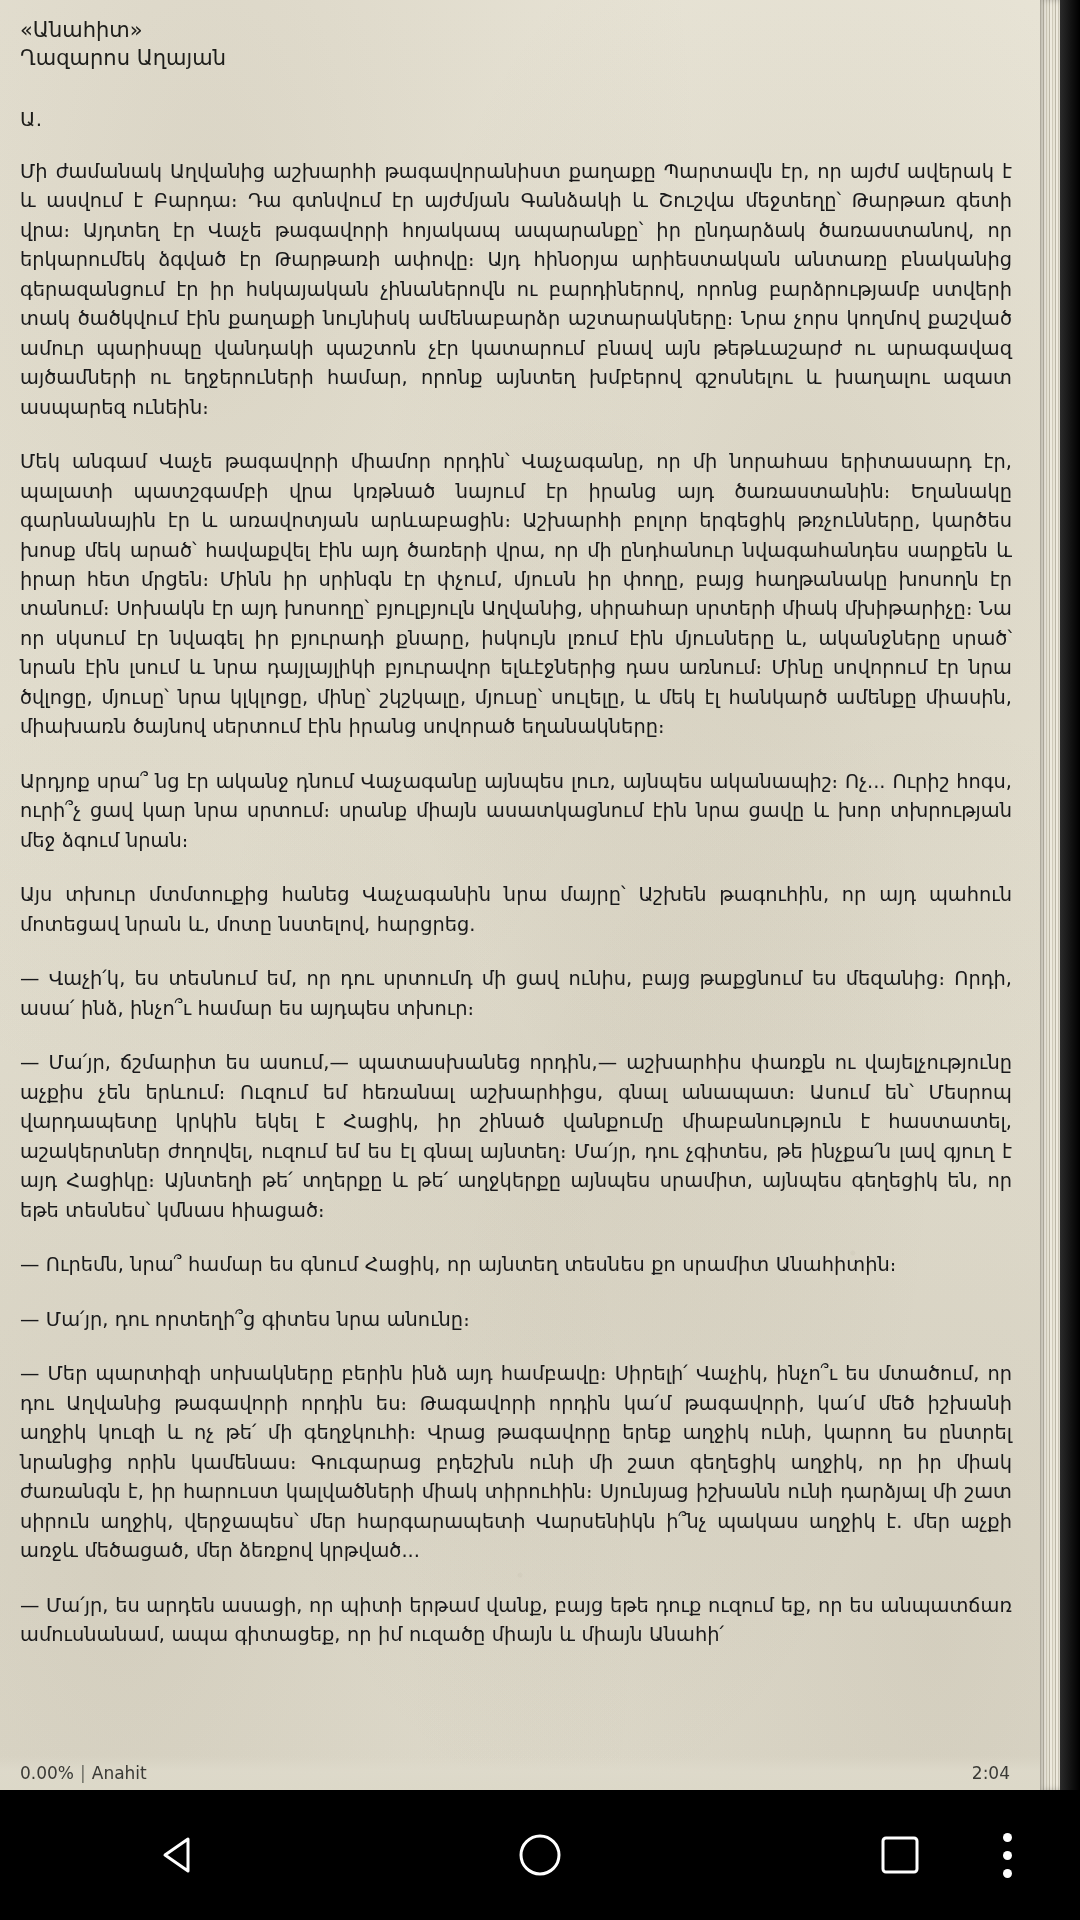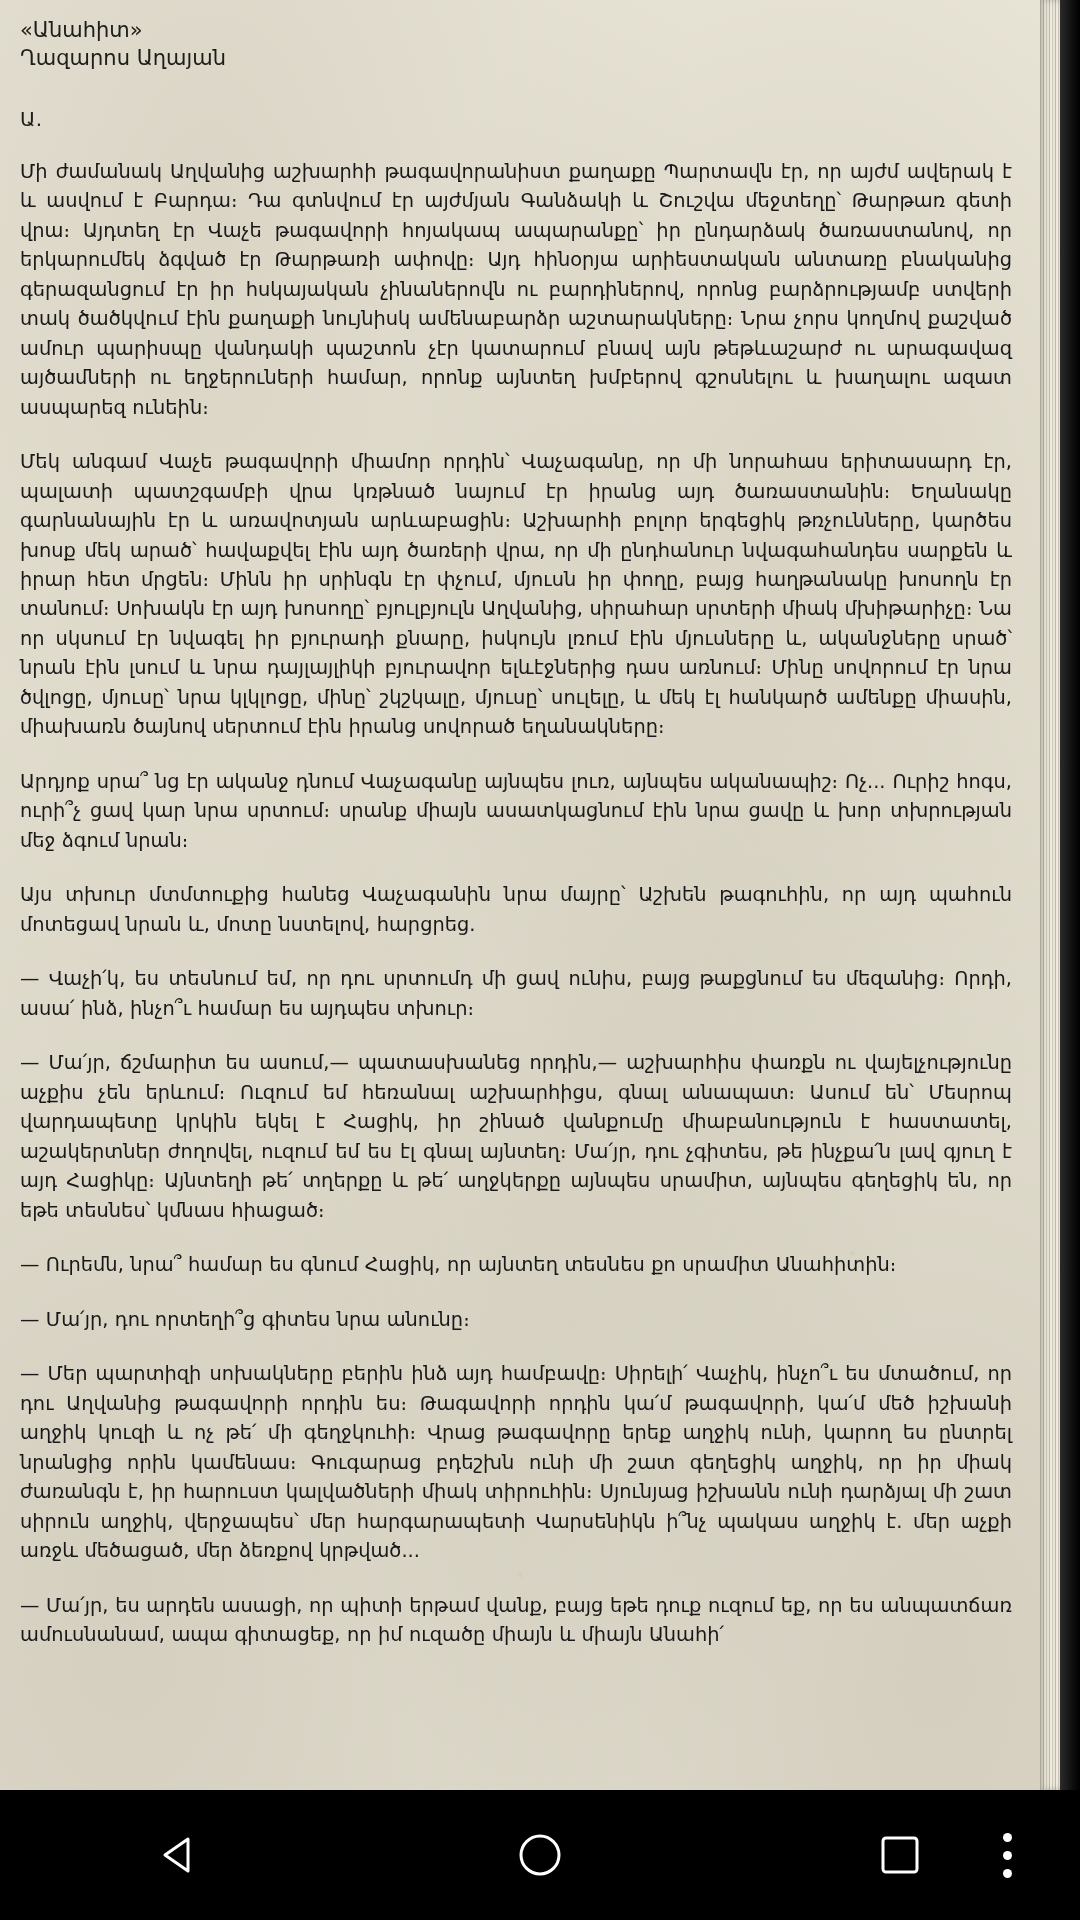--- a/index.html
+++ b/index.html
@@ -180,20 +180,28 @@
     <p class="para">Մեկ անգամ Վաչե թագավորի միամոր որդին՝ Վաչագանը, որ մի նորահաս երիտասարդ էր, պալատի պատշգամբի վրա կռթնած նայում էր իրանց այդ ծառաստանին։ Եղանակը գարնանային էր և առավոտյան արևաբացին։ Աշխարհի բոլոր երգեցիկ թռչունները, կարծես խոսք մեկ արած՝ հավաքվել էին այդ ծառերի վրա, որ մի ընդհանուր նվագահանդես սարքեն և իրար հետ մրցեն։ Մինն իր սրինգն էր փչում, մյուսն իր փողը, բայց հաղթանակը խոսողն էր տանում։ Սոխակն էր այդ խոսողը՝ բյուլբյուլն Աղվանից, սիրահար սրտերի միակ մխիթարիչը։ Նա որ սկսում էր նվագել իր բյուրադի քնարը, իսկույն լռում էին մյուսները և, ականջները սրած՝ նրան էին լսում և նրա դայլայլիկի բյուրավոր ելևէջներից դաս առնում։ Մինը սովորում էր նրա ծվլոցը, մյուսը՝ նրա կլկլոցը, մինը՝ շկշկալը, մյուսը՝ սուլելը, և մեկ էլ հանկարծ ամենքը միասին, միախառն ծայնով սերտում էին իրանց սովորած եղանակները։</p>
     <p class="para">Արդյոք սրա՞ նց էր ականջ դնում Վաչագանը այնպես լուռ, այնպես ականապիշ։ Ոչ... Ուրիշ հոգս, ուրի՞չ ցավ կար նրա սրտում։ սրանք միայն ասատկացնում էին նրա ցավը և խոր տխրության մեջ ձգում նրան։</p>
     <p class="para">Այս տխուր մտմտուքից հանեց Վաչագանին նրա մայրը՝ Աշխեն թագուհին, որ այդ պահուն մոտեցավ նրան և, մոտը նստելով, հարցրեց.</p>
     <p class="para">— Վաչի՛կ, ես տեսնում եմ, որ դու սրտումդ մի ցավ ունիս, բայց թաքցնում ես մեզանից։ Որդի, ասա՛ ինձ, ինչո՞ւ համար ես այդպես տխուր։</p>
     <p class="para">— Մա՛յր, ճշմարիտ ես ասում,— պատասխանեց որդին,— աշխարհիս փառքն ու վայելչությունը աչքիս չեն երևում։ Ուզում եմ հեռանալ աշխարհիցս, գնալ անապատ։ Ասում են՝ Մեսրոպ վարդապետը կրկին եկել է Հացիկ, իր շինած վանքումը միաբանություն է հաստատել, աշակերտներ ժողովել, ուզում եմ ես էլ գնալ այնտեղ։ Մա՛յր, դու չգիտես, թե ինչքա՛ն լավ գյուղ է այդ Հացիկը։ Այնտեղի թե՛ տղերքը և թե՛ աղջկերքը այնպես սրամիտ, այնպես գեղեցիկ են, որ եթե տեսնես՝ կմնաս հիացած։</p>
     <p class="para">— Ուրեմն, նրա՞ համար ես գնում Հացիկ, որ այնտեղ տեսնես քո սրամիտ Անահիտին։</p>
     <p class="para">— Մա՛յր, դու որտեղի՞ց գիտես նրա անունը։</p>
     <p class="para">— Մեր պարտիզի սոխակները բերին ինձ այդ համբավը։ Սիրելի՛ Վաչիկ, ինչո՞ւ ես մտածում, որ դու Աղվանից թագավորի որդին ես։ Թագավորի որդին կա՛մ թագավորի, կա՛մ մեծ իշխանի աղջիկ կուզի և ոչ թե՛ մի գեղջկուհի։ Վրաց թագավորը երեք աղջիկ ունի, կարող ես ընտրել նրանցից որին կամենաս։ Գուգարաց բդեշխն ունի մի շատ գեղեցիկ աղջիկ, որ իր միակ ժառանգն է, իր հարուստ կալվածների միակ տիրուհին։ Սյունյաց իշխանն ունի դարձյալ մի շատ սիրուն աղջիկ, վերջապես՝ մեր հարգարապետի Վարսենիկն ի՞նչ պակաս աղջիկ է. մեր աչքի առջև մեծացած, մեր ձեռքով կրթված...</p>
     <p class="para">— Մա՛յր, ես արդեն ասացի, որ պիտի երթամ վանք, բայց եթե դուք ուզում եք, որ ես անպատճառ ամուսնանամ, ապա գիտացեք, որ իմ ուզածը միայն և միայն Անահի՛</p>
 
+    <div id="reader-status">
+      <div id="status-left">
+        <span>0.00%</span>
+        <span class="status-sep">|</span>
+        <span>Anahit</span>
+      </div>
+      <div>2:04</div>
+    </div>
   </div>
 
   <div id="page-edge"></div>
   <div id="page-edge-dark"></div>
 
   <div id="navbar">
     <div class="nav-btn" id="nav-back">
       <svg width="46" height="46" viewBox="0 0 46 46" aria-hidden="true">
         <polygon points="31,7 31,39 8,23" fill="none" stroke="#ffffff" stroke-width="3" stroke-linejoin="round"></polygon>
       </svg>

